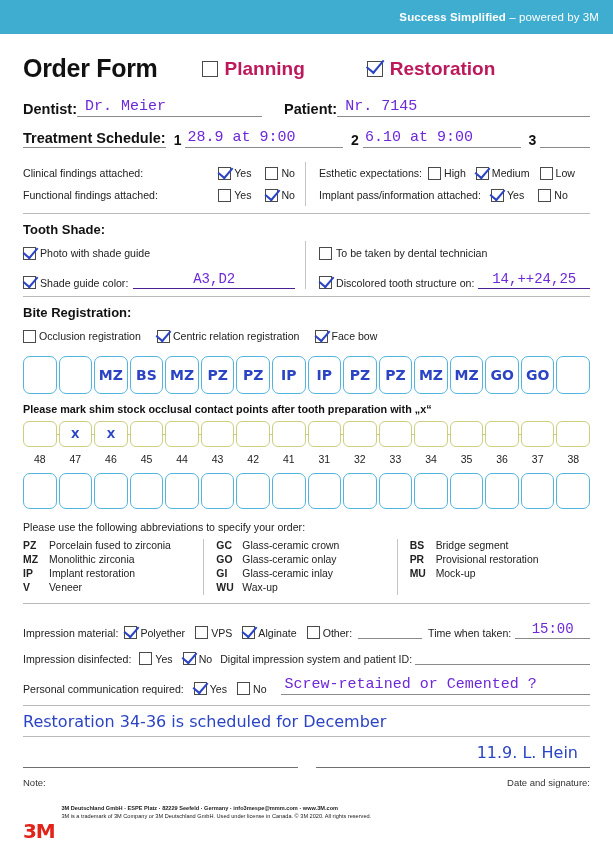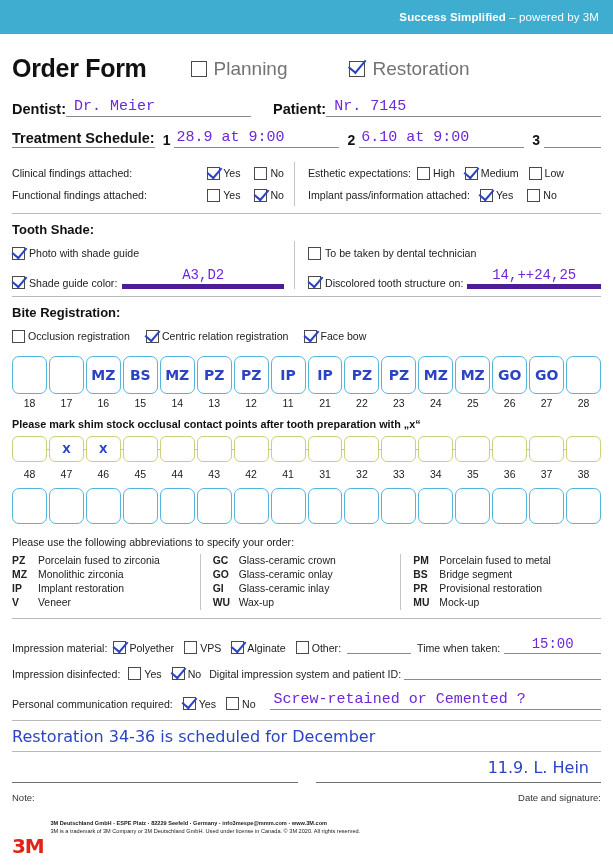--- a/index.html
+++ b/index.html
@@ -20,39 +20,39 @@
     background: #3fadd0;
     display: flex;
     align-items: center;
     justify-content: flex-end;
     padding-right: 14px;
   }
   .banner-text { font-size: 11.5px; color: #ffffff; letter-spacing: .1px; }
   .banner-text b { font-weight: bold; }
   .banner-text .light { font-weight: normal; }
 
-  .body-wrap { padding: 0 12px; }
+  .body-wrap { padding: 0 23px; }
 
   
   .title-row {
     display: flex;
     align-items: center;
     margin-top: 20px;
     gap: 0;
   }
   .form-title {
     font-size: 25px;
     font-weight: bold;
     letter-spacing: -0.3px;
     color: #111;
   }
   .title-opt { display: flex; align-items: center; gap: 7px; }
   .title-opt.planning { margin-left: 44px; }
   .title-opt.restoration { margin-left: 62px; }
-  .title-opt-label { font-size: 19px; font-weight: normal; color: #737373; }
+  .title-opt-label { font-size: 19px; font-weight: bold; color: #be185d; }
 
   
   .cb {
     display: inline-block;
     position: relative;
     border: 1.3px solid #4a4a4a;
     background: #fff;
     flex: 0 0 auto;
   }
   .cb.s16 { width: 16px; height: 16px; }
@@ -105,21 +105,21 @@
   .opt-line { display: flex; align-items: center; height: 22px; }
   .opt { display: flex; align-items: flex-end; gap: 3px; margin-left: 8px; }
   .opt .small-txt { line-height: 1.1; }
 
   .divider { border-top: 1px solid #b9b9b9; margin-top: 7px; }
   .sec-head { font-size: 13px; font-weight: bold; margin-top: 8px; color:#111; }
 
   .shade-line { display: flex; align-items: center; height: 24px; }
   .shade-line.with-ul { align-items: flex-end; }
   .inline-ul {
-    border-bottom: 5px solid #4c1d95;
+    border-bottom: 1px solid #4c1d95;
     display: inline-flex;
     align-items: flex-end;
     justify-content: center;
     padding-bottom: 1px;
     min-height: 17px;
   }
 
   
   .teeth-row { display: flex; gap: 2px; margin-top: 8px; }
   .tooth {
@@ -428,38 +428,20 @@
         <div class="tooth">
           <span class="tooth-code">MZ</span>
         </div>
         <div class="tooth">
           <span class="tooth-code">GO</span>
         </div>
         <div class="tooth">
           <span class="tooth-code">GO</span>
         </div>
         <div class="tooth"></div>
-      </div>
-    <div class="nums-row" id="upper-nums">
-        <div class="num">18</div>
-        <div class="num">17</div>
-        <div class="num">16</div>
-        <div class="num">15</div>
-        <div class="num">14</div>
-        <div class="num">13</div>
-        <div class="num">12</div>
-        <div class="num">11</div>
-        <div class="num">21</div>
-        <div class="num">22</div>
-        <div class="num">23</div>
-        <div class="num">24</div>
-        <div class="num">25</div>
-        <div class="num">26</div>
-        <div class="num">27</div>
-        <div class="num">28</div>
       </div>
 
     <div class="shim-note">Please mark shim stock occlusal contact points after tooth preparation with „x“</div>
 
     <div class="mid-chart">
       <div class="mid-line"></div>
       <div class="mid-row" id="mid-cells">
           <div class="mid-cell"></div>
           <div class="mid-cell">
             <span class="mid-x">X</span>
@@ -553,24 +535,20 @@
             <span class="abbr-key">GI</span>
             <span class="abbr-val">Glass-ceramic inlay</span>
           </div>
           <div class="abbr-item">
             <span class="abbr-key">WU</span>
             <span class="abbr-val">Wax-up</span>
           </div>
         </div>
       <div class="abbr-col" id="abbr-col3">
           <div class="abbr-item">
-            <span class="abbr-key">PM</span>
-            <span class="abbr-val">Porcelain fused to metal</span>
-          </div>
-          <div class="abbr-item">
             <span class="abbr-key">BS</span>
             <span class="abbr-val">Bridge segment</span>
           </div>
           <div class="abbr-item">
             <span class="abbr-key">PR</span>
             <span class="abbr-val">Provisional restoration</span>
           </div>
           <div class="abbr-item">
             <span class="abbr-key">MU</span>
             <span class="abbr-val">Mock-up</span>

